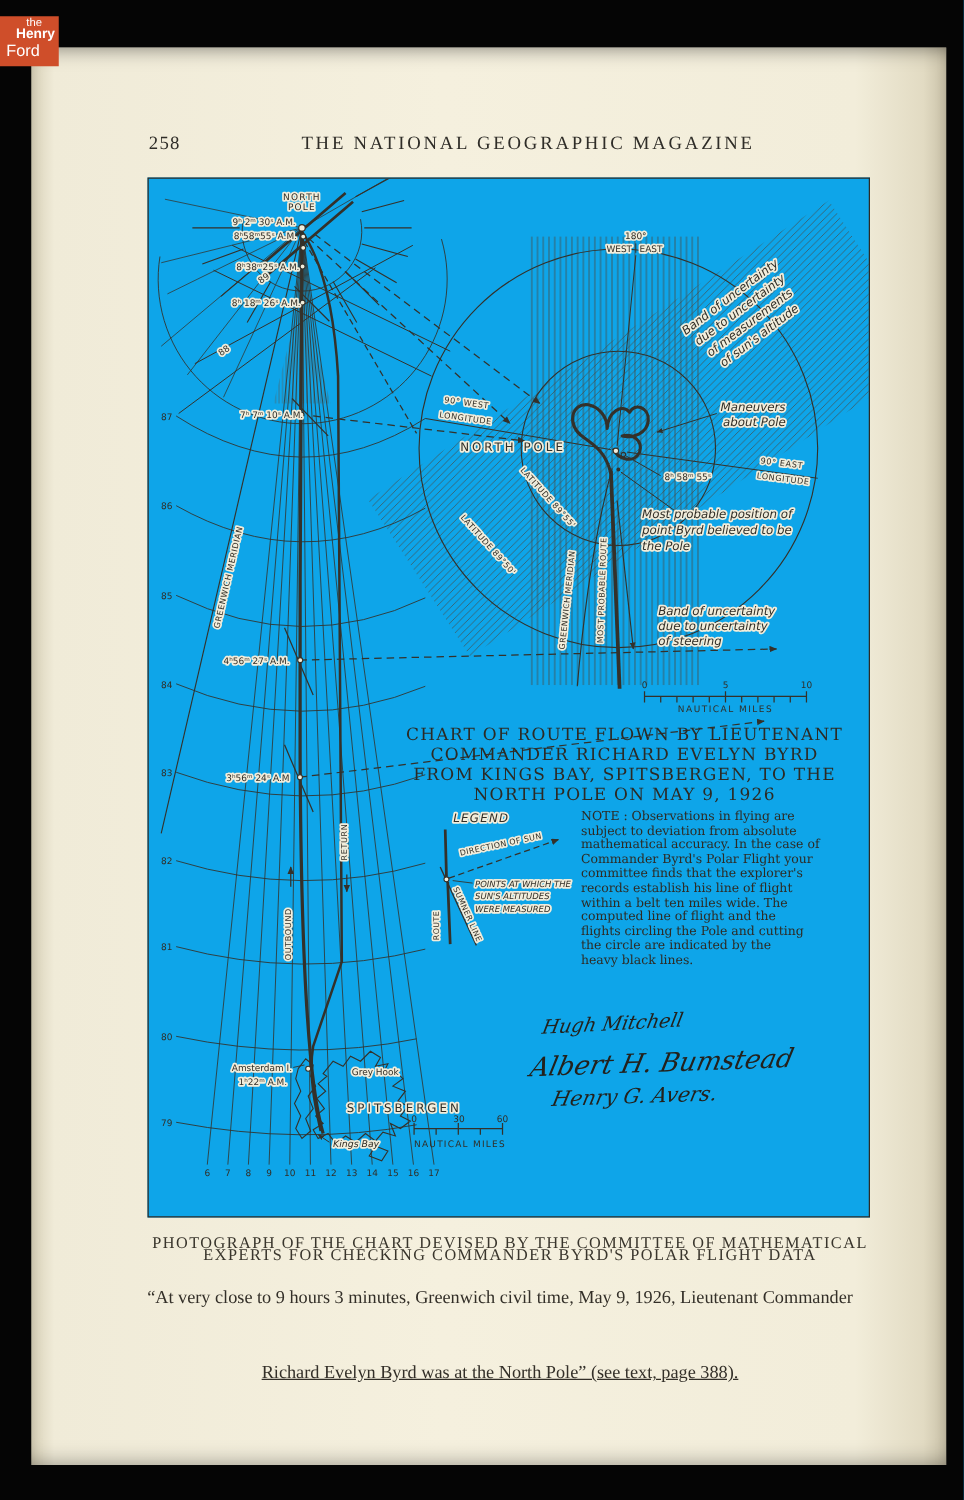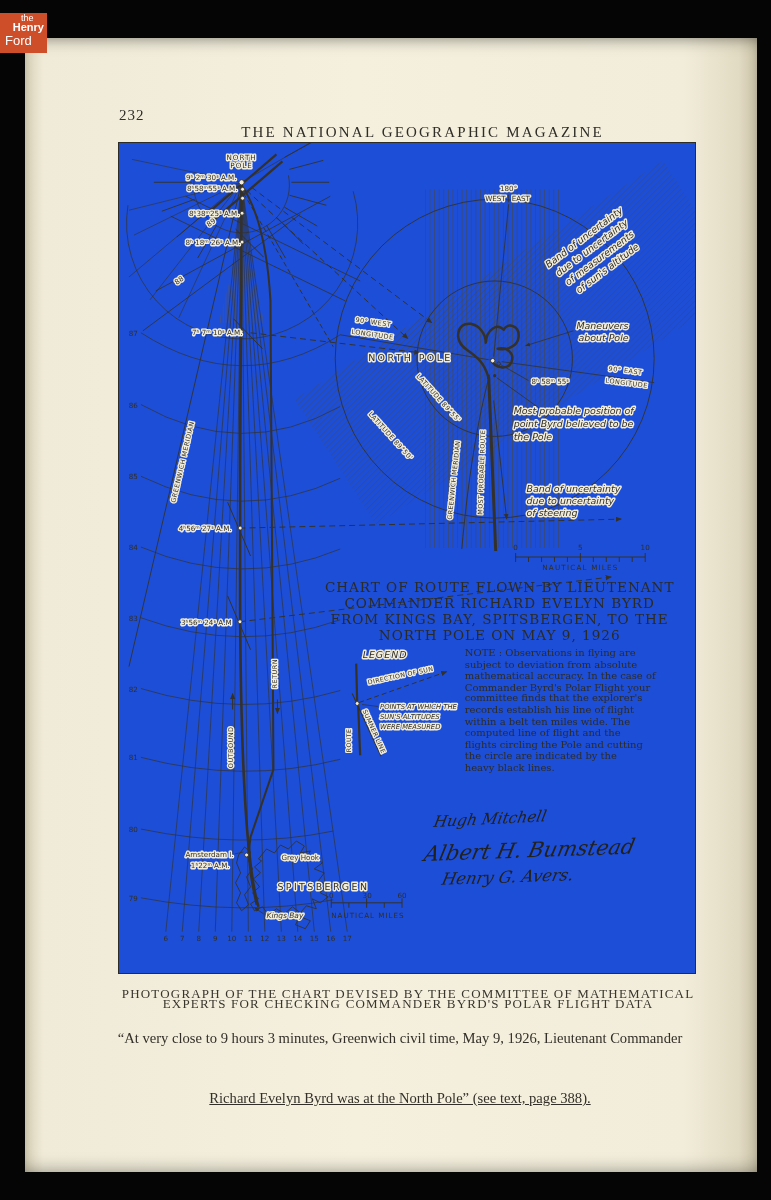--- a/index.html
+++ b/index.html
@@ -6,24 +6,24 @@
   body{width:771px;height:1200px;background:#050505;position:relative;overflow:hidden;
        font-family:"Liberation Sans",sans-serif;}
   .paper{position:absolute;left:25px;top:38px;width:732px;height:1134px;
     background:linear-gradient(90deg,#d8d1b8 0%,#f0ebd8 2.5%,#f5f0de 45%,#f2edda 90%,#e2dbc3 97.5%,#c9c1a8 100%);
     box-shadow:inset 0 10px 16px -10px rgba(0,0,0,.5), inset 0 -12px 18px -12px rgba(0,0,0,.4);}
   .logo{position:absolute;left:0;top:13px;width:47px;height:40px;background:#cf4e2a;color:#fff;z-index:5;}
   .logo .the{position:absolute;left:21px;top:0px;font-size:9px;}
   .logo .henry{position:absolute;right:3px;top:8px;font-size:11px;font-weight:bold;padding-left:12px;}
   .logo .ford{position:absolute;left:5px;top:20px;font-size:13px;font-weight:normal;}
   .pagenum{position:absolute;left:119px;top:107px;font:15px "Liberation Serif",serif;letter-spacing:1px;color:#2f2d28;}
-  .header{position:absolute;left:140px;top:124px;width:565px;text-align:center;
+  .header{position:absolute;left:140px;top:107px;width:565px;text-align:center;
           font:15px "Liberation Serif",serif;letter-spacing:2.2px;color:#2f2d28;}
   .figure{position:absolute;left:118px;top:142px;width:578px;height:832px;border:1.4px solid #2e2c27;
-          background:#1d4ed8;box-sizing:border-box;}
+          background:#0ea5e9;box-sizing:border-box;}
   .figure svg{position:absolute;left:0;top:0;width:100%;height:100%;}
   .cap1{position:absolute;left:98px;top:986px;width:620px;text-align:center;
         font:13px "Liberation Serif",serif;letter-spacing:1.2px;color:#39352c;}
   .cap2{position:absolute;left:98px;top:996px;width:620px;text-align:center;
         font:13px "Liberation Serif",serif;letter-spacing:1.2px;color:#39352c;}
   .q1{position:absolute;left:70px;top:1030px;width:660px;text-align:center;
       font:14.6px "Liberation Serif",serif;color:#332f28;}
   .q2{position:absolute;left:70px;top:1090px;width:660px;text-align:center;
       font:14.6px "Liberation Serif",serif;color:#332f28;text-decoration:underline;}
   
@@ -45,21 +45,21 @@
 <body>
 
 <div class="paper"></div>
 
 <div class="logo">
   <span class="the">the</span>
   <span class="henry">Henry</span>
   <span class="ford">Ford</span>
 </div>
 
-<div class="pagenum">232</div>
+<div class="pagenum">258</div>
 <div class="header">THE NATIONAL GEOGRAPHIC MAGAZINE</div>
 
 <div class="figure">
 <svg viewBox="118 142 578 832">
   <defs>
     <marker id="arr" viewBox="0 0 8 8" refX="6.5" refY="3" markerWidth="7" markerHeight="7" orient="auto">
       <path d="M0,0 L7,3 L0,6 Z" fill="#34312a"></path>
     </marker>
     <pattern id="vh" width="4.6" height="10" patternUnits="userSpaceOnUse">
       <line x1="2.3" y1="0" x2="2.3" y2="10" stroke="#49463e" stroke-width="0.8"></line>

